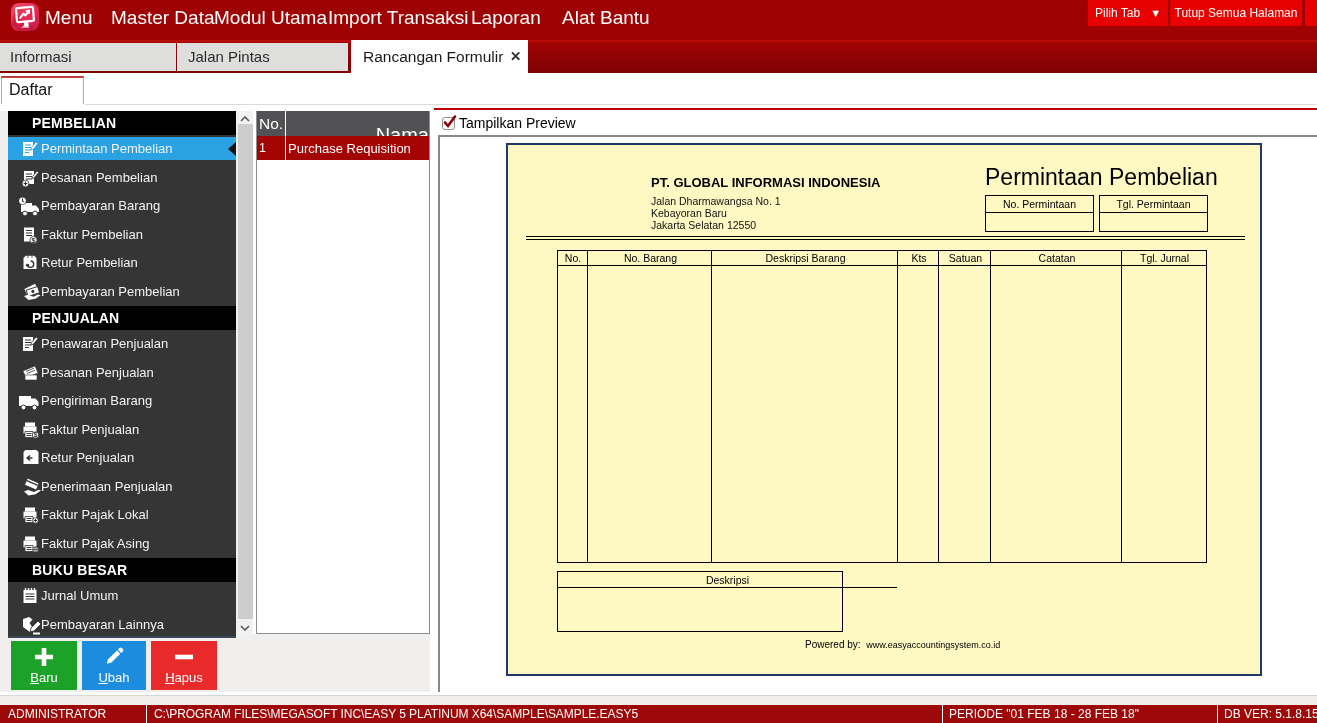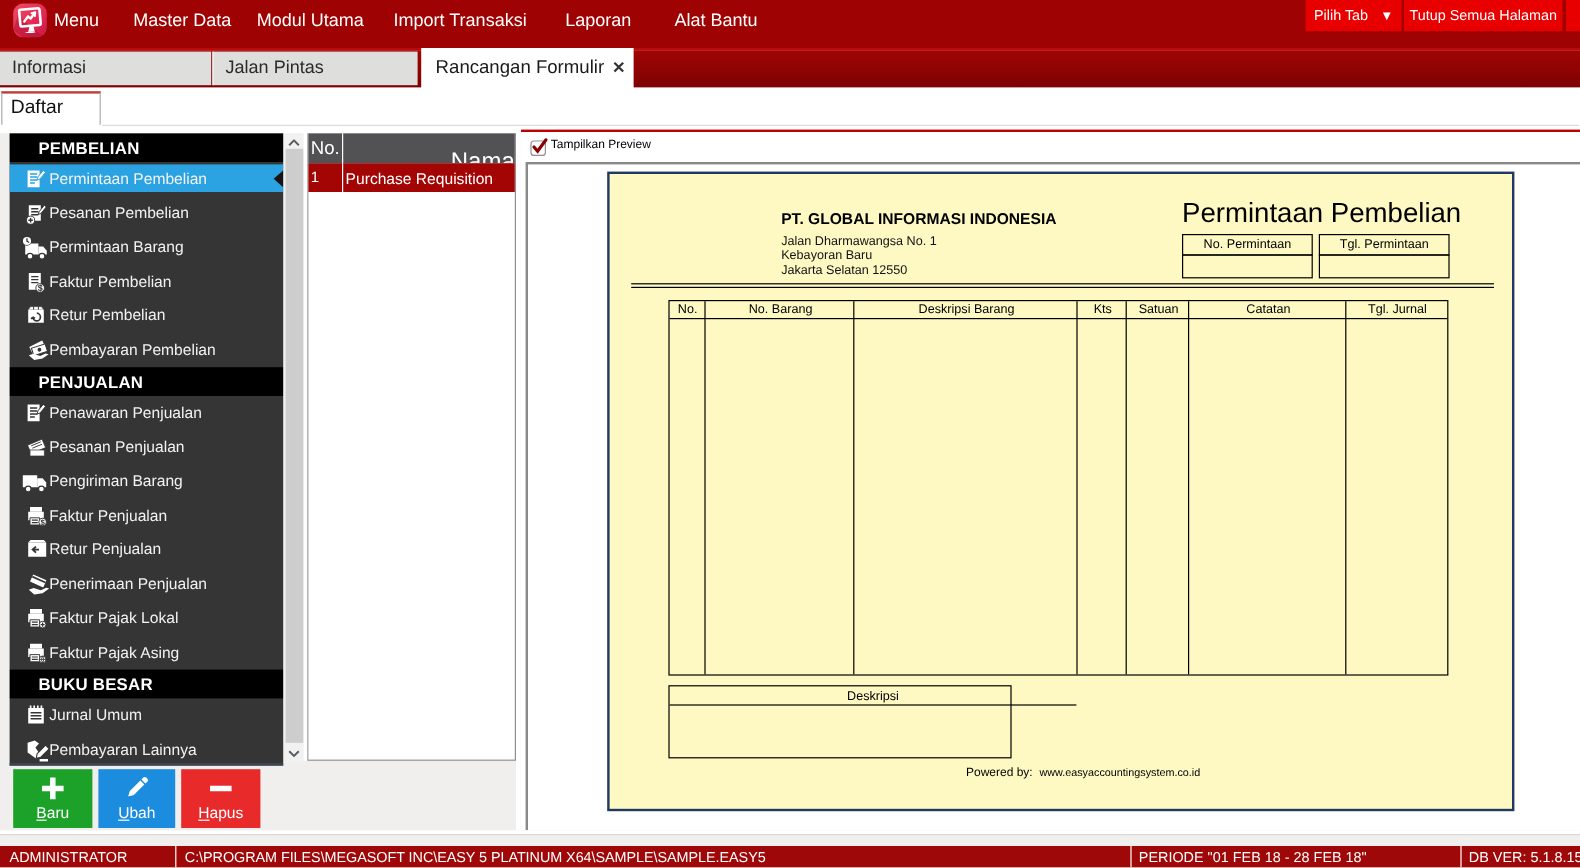--- a/index.html
+++ b/index.html
@@ -3,21 +3,21 @@
 <meta charset="utf-8">
 <style>
 * { margin:0; padding:0; box-sizing:border-box; }
 html,body { width:1317px; height:723px; overflow:hidden; font-family:"Liberation Sans", sans-serif; }
 body { background:#F0EFEE; position:relative; }
 .abs { position:absolute; }
 
 
 #menubar { left:0; top:0; width:1317px; height:42px; background:#9E0202; border-bottom:0; }
 #menushine { left:0; top:40px; width:1317px; height:2px; background:#BA0A0A; }
-.mitem { position:absolute; top:0; height:50px; line-height:35px; color:#fff; font-size:15px; }
+.mitem { position:absolute; top:0; height:50px; line-height:35px; color:#fff; font-size:19px; }
 #logo { position:absolute; left:11px; top:3px; width:28px; height:28px; border-radius:8px;
   background:linear-gradient(135deg,#F04A66 0%,#E62A55 55%,#C81844 100%); }
 #logo svg { position:absolute; left:3px; top:3px; }
 
 
 .rbtn { position:absolute; top:0; height:26px; background:#E80000; color:#fff; font-size:12px; line-height:26px; text-align:center; white-space:nowrap; }
 
 
 #tabstrip { left:0; top:42px; width:1317px; height:31px; background:linear-gradient(#A00404,#7E0202); }
 .tab { position:absolute; top:1px; height:28px; background:#DEDEDD; color:#2b2b2b; font-size:15px; line-height:28px; padding-left:10px; }
@@ -48,21 +48,21 @@
 #mlhead { position:absolute; left:0; top:0; width:172px; height:25px; background:#525254; color:#fff; }
 #mlh1 { position:absolute; left:0; top:0; width:29px; height:25px; font-size:15.5px; line-height:25px; padding-left:2px; border-right:1px solid #fff;}
 #mlh2 { position:absolute; left:30px; top:12px; width:142px; height:25px; font-size:20px; line-height:25px; text-align:right; }
 #mlrow { position:absolute; left:0; top:25px; width:172px; height:24px; background:#A30505; color:#fff; }
 #mlr1 { position:absolute; left:0; top:0; width:29px; height:24px; font-size:12.5px; line-height:25px; padding-left:2px; border-right:1px solid #fff;}
 #mlr2 { position:absolute; left:30px; top:0; width:142px; height:24px; font-size:13px; line-height:25px; padding-left:1px; }
 
 
 #rpanel { left:434px; top:108px; width:883px; height:584px; background:#fff; border-top:2px solid #C00000; overflow:hidden; }
 #cb { position:absolute; left:8px; top:7px; width:13px; height:13px; border:1px solid #919191; border-radius:3px; background:#fff; }
-#cblabel { position:absolute; left:25px; top:5px; font-size:10px; color:#000; }
+#cblabel { position:absolute; left:25px; top:5px; font-size:14px; color:#000; }
 #pcontainer { position:absolute; left:4px; top:25px; width:886px; height:570px; border:2px solid #898989; background:#fff; }
 
 
 #pform { position:absolute; left:66px; top:6px; width:756px; height:533px; border:2px solid #1F3864; background:#fef9c3; }
 
 #company { position:absolute; left:143px; top:30px; font-size:13px; font-weight:bold; color:#000; letter-spacing:0px; white-space:nowrap;}
 .addr { position:absolute; left:143px; font-size:10.5px; color:#111; white-space:nowrap; }
 #ftitle { position:absolute; left:477px; top:19px; font-size:23px; color:#000; white-space:nowrap; }
 .hbox { position:absolute; border:1px solid #000; font-size:10.5px; text-align:center; }
 .dline { position:absolute; left:18px; width:719px; height:1px; background:#000; }
@@ -156,21 +156,21 @@
   <div class="sitem">
       <svg width="24" height="21" viewBox="0 0 24 21" style="left:9px;">
         <path d="M4 7 h11 v9 h-11 z" fill="#fff"></path>
         <path d="M15 9.5 h4 l3 3.5 v3 h-7 z" fill="#fff"></path>
         <circle cx="8" cy="17.5" r="2.4" fill="#fff" stroke="#353536" stroke-width="1"></circle>
         <circle cx="18" cy="17.5" r="2.4" fill="#fff" stroke="#353536" stroke-width="1"></circle>
         <circle cx="5.5" cy="4.8" r="4" fill="#353536"></circle>
         <circle cx="5.5" cy="4.8" r="3.4" fill="#fff"></circle>
         <path d="M5.5 2.6 v2.4 l1.8 1.1" stroke="#353536" stroke-width="1.1" fill="none"></path>
       </svg>
-      <span class="lbl">Permintaan Barang</span>
+      <span class="lbl">Pembayaran Barang</span>
     </div>
   <div class="sitem">
       <svg width="18" height="20" viewBox="0 0 18 20">
         <path d="M3 2.5 h10 v14 h-10 z" fill="#fff"></path>
         <path d="M5 5.5 h6 M5 8 h6 M5 10.5 h6" stroke="#353536" stroke-width="1.2"></path>
         <circle cx="12.5" cy="15" r="3.6" fill="#fff" stroke="#353536" stroke-width="0.8"></circle>
         <text x="12.5" y="17.6" font-size="7.5" font-weight="bold" fill="#353536" text-anchor="middle">$</text>
       </svg>
       <span class="lbl">Faktur Pembelian</span>
     </div>

